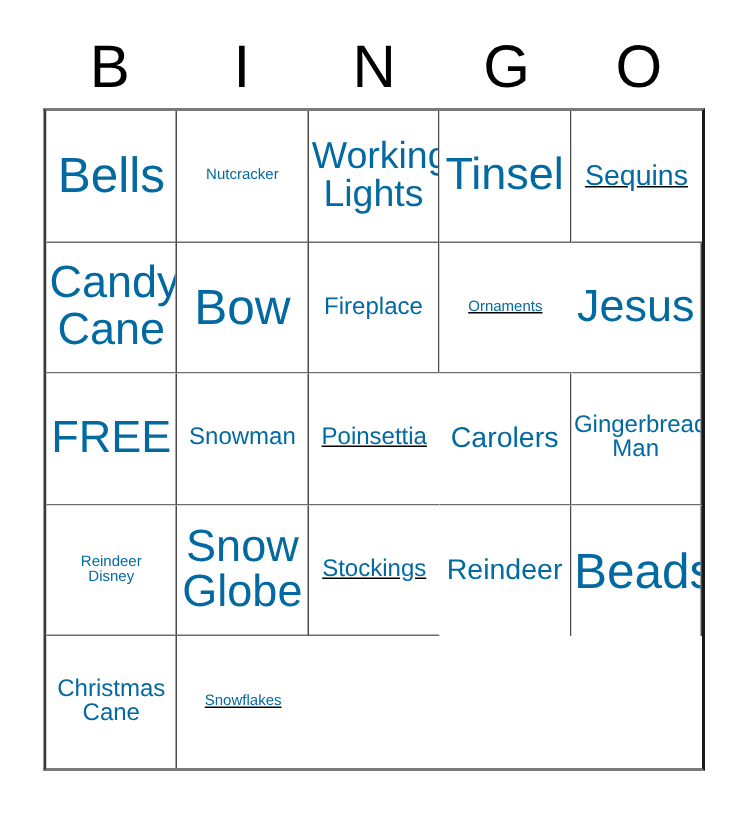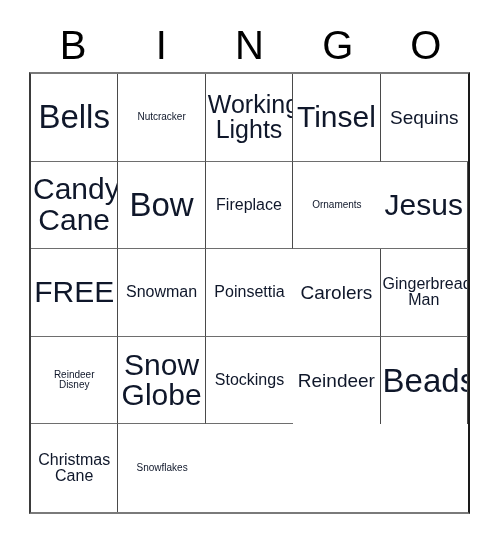--- a/index.html
+++ b/index.html
@@ -68,29 +68,29 @@
     box-sizing: border-box;
     border-right: 1px solid #4a4a4a;
     border-bottom: 1px solid #6e6e6e;
     display: flex;
     align-items: center;
     justify-content: center;
     padding: 1px 2px;
     overflow: hidden;
     background: #ffffff;
   }
-  .cell.col-last { border-right: none; }
+  .cell.col-last { border-right: none; text-decoration: underline; }
   .cell.row-last { border-bottom: none; }
 
   .cell-text {
     display: block;
     width: 100%;
     text-align: center;
     line-height: 1.02;
-    color: #0f172a;
+    color: #0369a1;
     white-space: pre-line;
     word-break: normal;
   }
 
   
   .fs-xl   { font-size: 33px; }
   .fs-lg   { font-size: 30px; }
   .fs-md   { font-size: 25px; }
   .fs-sm   { font-size: 19px; }
   .fs-xs   { font-size: 16px; }

